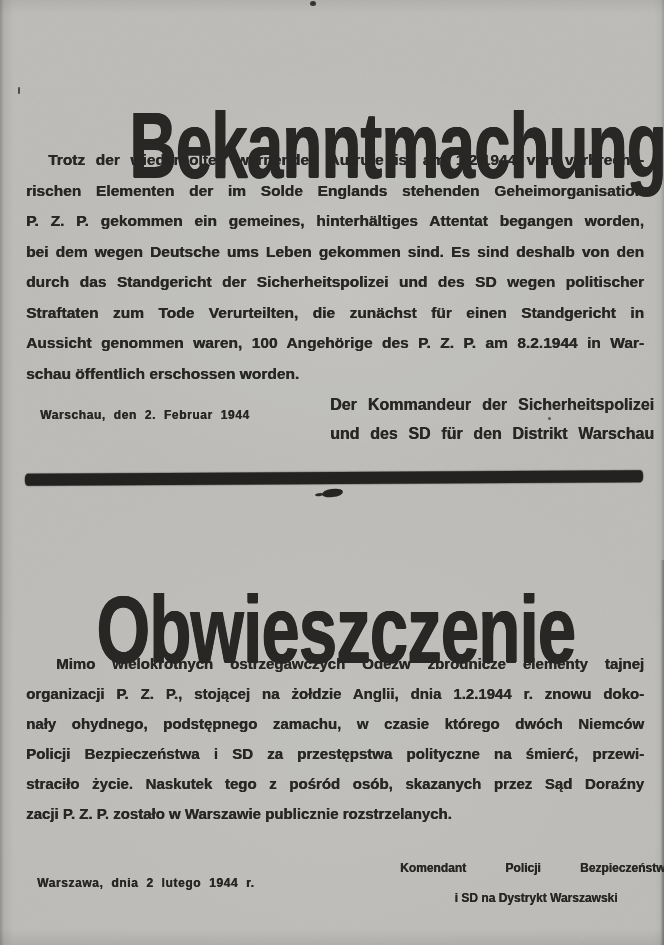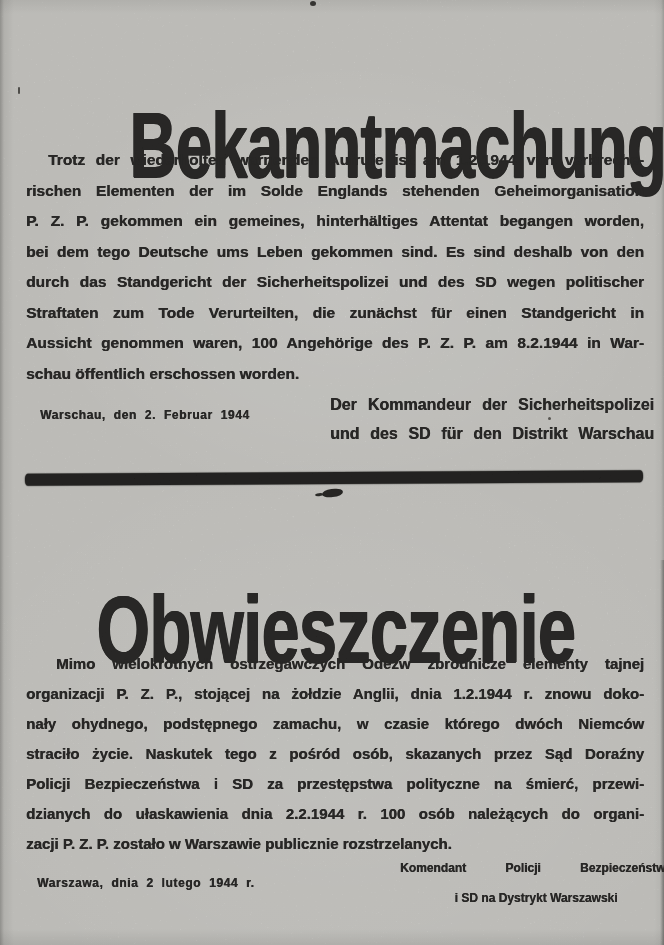--- a/index.html
+++ b/index.html
@@ -94,21 +94,21 @@
 <body>
 
 <div class="page">
 
   <h1 class="display-title title-de">Bekanntmachung</h1>
 
   <div class="para para-de">
     <div class="line para-start-de">Trotz der wiederholten warnenden Aufrufe ist am 1.2.1944 von verbreche-</div>
     <div class="line">rischen Elementen der im Solde Englands stehenden Geheimorganisation</div>
     <div class="line">P. Z. P. gekommen ein gemeines, hinterhältiges Attentat begangen worden,</div>
-    <div class="line">bei dem tego Deutsche ums Leben gekommen sind. Es sind deshalb von den</div>
+    <div class="line">bei dem wegen Deutsche ums Leben gekommen sind. Es sind deshalb von den</div>
     <div class="line">durch das Standgericht der Sicherheitspolizei und des SD wegen politischer</div>
     <div class="line">Straftaten zum Tode Verurteilten, die zunächst für einen Standgericht in</div>
     <div class="line">Aussicht genommen waren, 100 Angehörige des P. Z. P. am 8.2.1944 in War-</div>
     <div class="line para-end">schau öffentlich erschossen worden.</div>
   </div>
 
   <div class="dateline dateline-de">Warschau, den 2. Februar 1944</div>
 
   <div class="sig sig-de">
     <div class="sig-line">Der Kommandeur der Sicherheitspolizei</div>
@@ -117,23 +117,22 @@
 
   <div class="divider"></div>
   <div class="ink-smudge"></div>
 
   <h1 class="display-title title-pl">Obwieszczenie</h1>
 
   <div class="para para-pl">
     <div class="line para-start-pl">Mimo wielokrotnych ostrzegawczych Odezw zbrodnicze elementy tajnej</div>
     <div class="line">organizacji P. Z. P., stojącej na żołdzie Anglii, dnia 1.2.1944 r. znowu doko-</div>
     <div class="line">nały ohydnego, podstępnego zamachu, w czasie którego dwóch Niemców</div>
+    <div class="line">Policji Bezpieczeństwa i SD za przestępstwa polityczne na śmierć, przewi-</div>
     <div class="line">straciło życie. Naskutek tego z pośród osób, skazanych przez Sąd Doraźny</div>
-    <div class="line">Policji Bezpieczeństwa i SD za przestępstwa polityczne na śmierć, przewi-</div>
-    <div class="line">dzianych do ułaskawienia dnia 2.2.1944 r. 100 osób należących do organi-</div>
     <div class="line para-end">zacji P. Z. P. zostało w Warszawie publicznie rozstrzelanych.</div>
   </div>
 
   <div class="dateline dateline-pl">Warszawa, dnia 2 lutego 1944 r.</div>
 
   <div class="sig sig-pl">
     <div class="sig-line">Komendant Policji Bezpieczeństwa</div>
     <div class="sig-line centered">i SD na Dystrykt Warszawski</div>
   </div>
 

